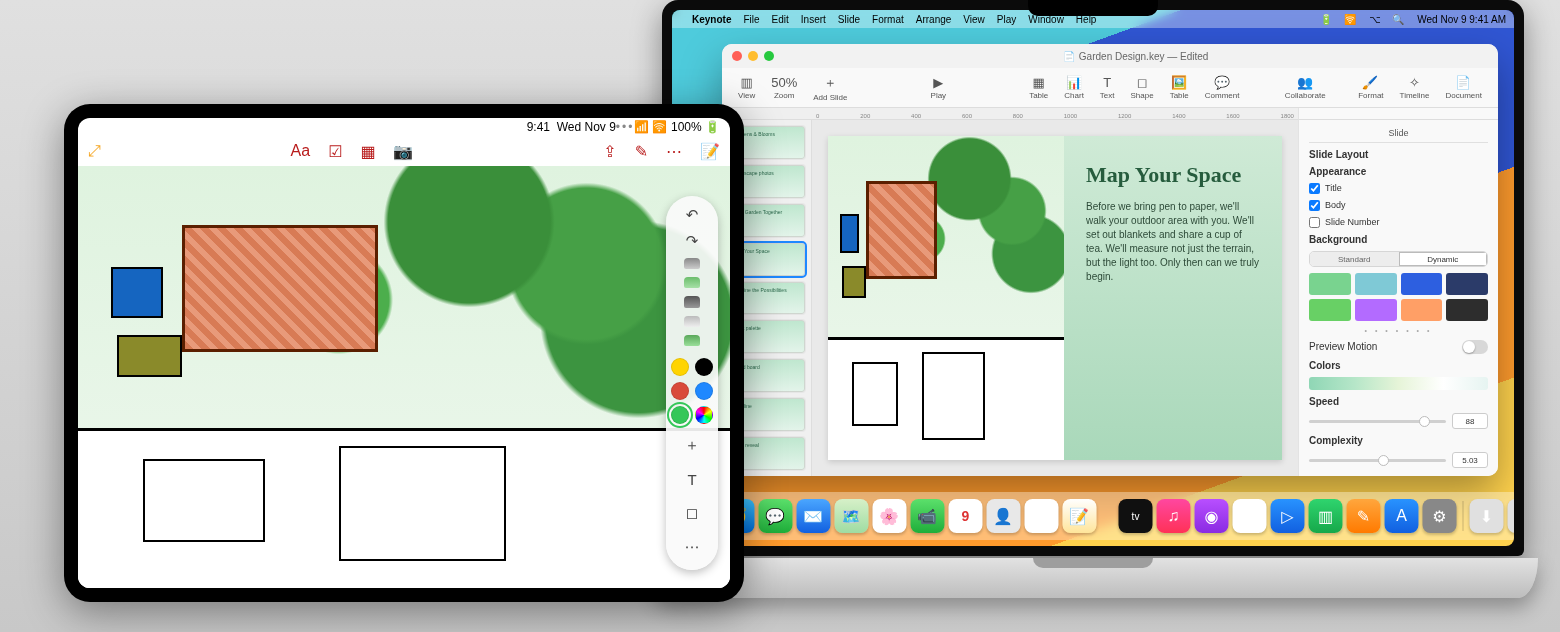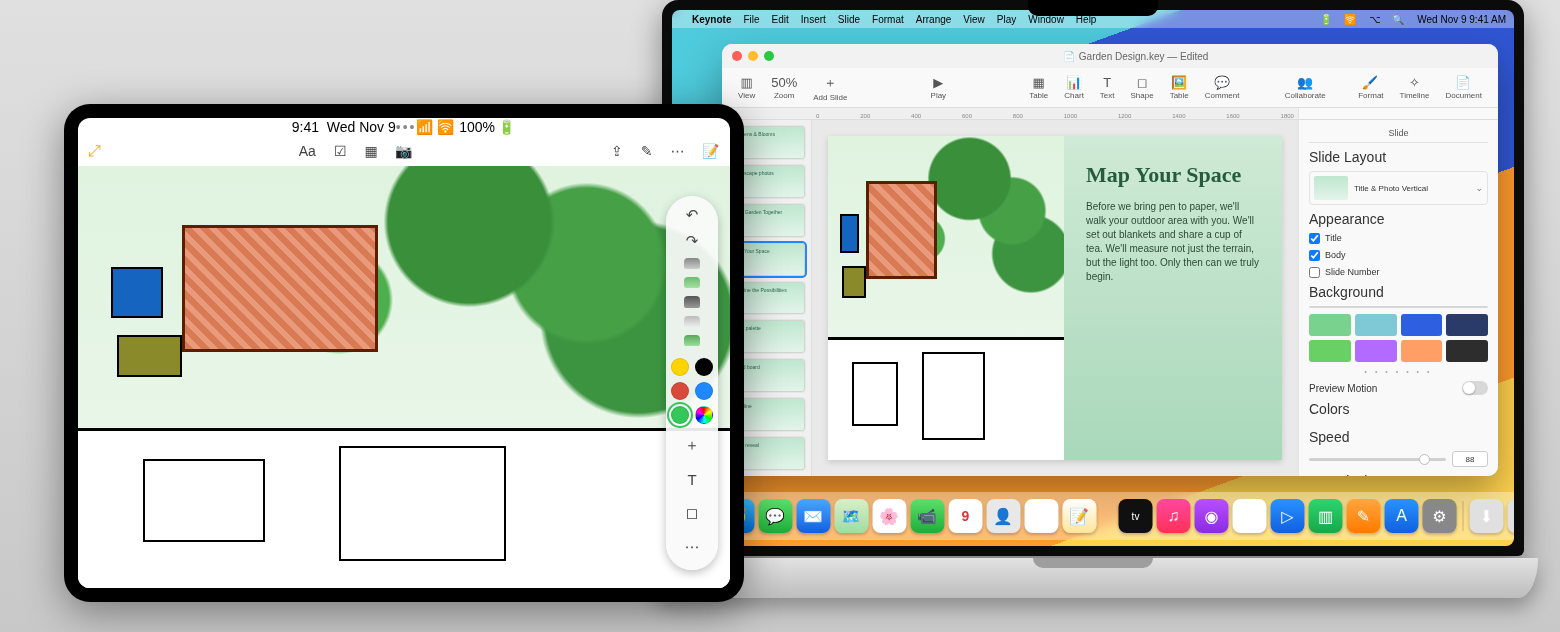--- a/index.html
+++ b/index.html
@@ -1,25 +1,25 @@
 <!DOCTYPE html>
 <html><head>
 <meta charset="utf-8">
 <style>
 * { margin: 0; padding: 0; box-sizing: border-box; font-family: -apple-system, BlinkMacSystemFont, "Segoe UI", Helvetica, Arial, sans-serif; }
 body { width: 1560px; height: 632px; background: linear-gradient(to bottom, #e0e0e0, #c8c8c8); position: relative; overflow: hidden; }
 
 
 .ipad-frame { position: absolute; left: 64px; top: 104px; width: 680px; height: 498px; background: #000; border-radius: 26px; box-shadow: 0 10px 40px rgba(0,0,0,.4); z-index: 5; }
 .ipad-screen { position: absolute; inset: 14px; background: #fff; border-radius: 12px; overflow: hidden; display: flex; flex-direction: column; }
-.ipad-statusbar { height: 18px; font-size: 14px; color: #000; display: flex; justify-content: center; align-items: center; padding: 0 10px; }
+.ipad-statusbar { height: 18px; font-size: 12px; color: #000; display: flex; justify-content: flex-end; align-items: center; padding: 0 10px; }
 .ipad-statusbar .center-dots { color: #888; letter-spacing: 2px; }
 .ipad-toolbar { height: 30px; display: flex; align-items: center; padding: 0 10px; gap: 18px; }
 .ipad-toolbar .spacer { flex: 1; }
-.ipad-toolbar .tool-icn { font-size: 14px; color: #404040; cursor: pointer; }
+.ipad-toolbar .tool-icn { font-size: 16px; color: #b91c1c; cursor: pointer; }
 .ipad-toolbar .tool-icn.exit { color:#f5a623; font-size:16px; }
 .ipad-canvas { flex: 1; position: relative; background: #fff; }
 .garden-sketch { position:absolute; inset:0; }
 .sketch-lawn { position:absolute; left:0; top:0; right:0; height:66%; background: radial-gradient(circle at 60% 20%, #3a8f3a 0 18%, transparent 19%), radial-gradient(circle at 78% 35%, #46a046 0 14%, transparent 15%), radial-gradient(circle at 40% 48%, #4cae4c 0 12%, transparent 13%), radial-gradient(circle at 86% 55%, #3c9440 0 16%, transparent 17%), linear-gradient(#dff3df,#e9f6e9); }
 .sketch-patio { position:absolute; left:16%; top:14%; width:30%; height:30%; background: repeating-linear-gradient(45deg,#d87b55 0 6px,#e89a7a 6px 12px); border:3px solid #5b1f00; }
 .sketch-plot-blue{ position:absolute; left:5%; top:24%; width:8%; height:12%; background:#1565c0; border:2px solid #000;}
 .sketch-plot-olive{ position:absolute; left:6%; top:40%; width:10%; height:10%; background:#8a8a2a; border:2px solid #000;}
 .sketch-house{ position:absolute; left:0; bottom:0; right:0; height:38%; background:#fff; border-top:3px solid #000;}
 .sketch-house::before, .sketch-house::after{content:"";position:absolute;border:2px solid #000;}
 .sketch-house::before{left:10%; top:18%; width:18%; height:50%;}
@@ -74,21 +74,21 @@
 .kn-slide .copy h1{ font-family:Georgia,serif; font-weight:700; font-size:22px; color:#265c3d;}
 .kn-slide .copy p{ font-size:10px; color:#2d4a38; line-height:1.4;}
 
 
 .kn-inspect{ background:#f9f9f9; border-left:1px solid #e3e3e3; padding:8px 10px; font-size:10px; color:#333; display:flex; flex-direction:column; gap:6px; overflow:auto;}
 .insp-tabs{ text-align:center; font-size:9px; color:#555; border-bottom:1px solid #e0e0e0; padding-bottom:4px;}
 .insp-layout{ display:flex; gap:6px; align-items:center; border:1px solid #e2e2e2; border-radius:4px; padding:4px;}
 .insp-layout .th{ width:34px;height:24px;background:linear-gradient(#bfe7cf,#e3f4ea);border-radius:2px;}
 .insp-layout .nm{ font-size:8px; flex:1;}
 .insp-layout .chev{font-size:9px;color:#777;}
-.insp-section-h{ font-weight:400; font-size:14px;}
+.insp-section-h{ font-weight:700; font-size:10px;}
 .insp-check{ display:flex; align-items:flex-start; gap:5px; font-size:9px;}
 .insp-check input{accent-color:#0a7aff;width:11px;height:11px;}
 .seg{ display:flex; border:1px solid #d6d6d6; border-radius:5px; overflow:hidden; font-size:8px;}
 .seg div{flex:1;text-align:center;padding:3px 0;cursor:pointer;}
 .seg .on{background:#fff;box-shadow:inset 0 0 0 1px #bbb;}
 .seg .off{background:#ededed;color:#666;}
 .bg-swatches{ display:grid; grid-template-columns:repeat(4,1fr); gap:4px;}
 .bgs{ height:22px; border-radius:3px;}
 .dots{ text-align:center; color:#aaa; letter-spacing:3px; font-size:7px;}
 .toggle-row{ display:flex; justify-content:space-between; align-items:center;}
@@ -314,25 +314,20 @@
             <div class="copy">
               <h1>Map Your Space</h1>
               <p>Before we bring pen to paper, we'll walk your outdoor area with you. We'll set out blankets and share a cup of tea. We'll measure not just the terrain, but the light too. Only then can we truly begin.</p>
             </div>
           </div>
         </div>
 
         <div class="kn-inspect">
           <div class="insp-tabs">Slide</div>
           <div class="insp-section-h">Slide Layout</div>
-          <div class="insp-layout">
-            <div class="th"></div>
-            <div class="nm">Title &amp; Photo Vertical</div>
-            <div class="chev">⌄</div>
-          </div>
 
           <div class="insp-section-h">Appearance</div>
           <label class="insp-check">
               <input type="checkbox" id="chk-title" checked="" style="">
               <span>Title</span>
             </label>
           <label class="insp-check">
               <input type="checkbox" id="chk-body" checked="" style="">
               <span>Body</span>
             </label>

